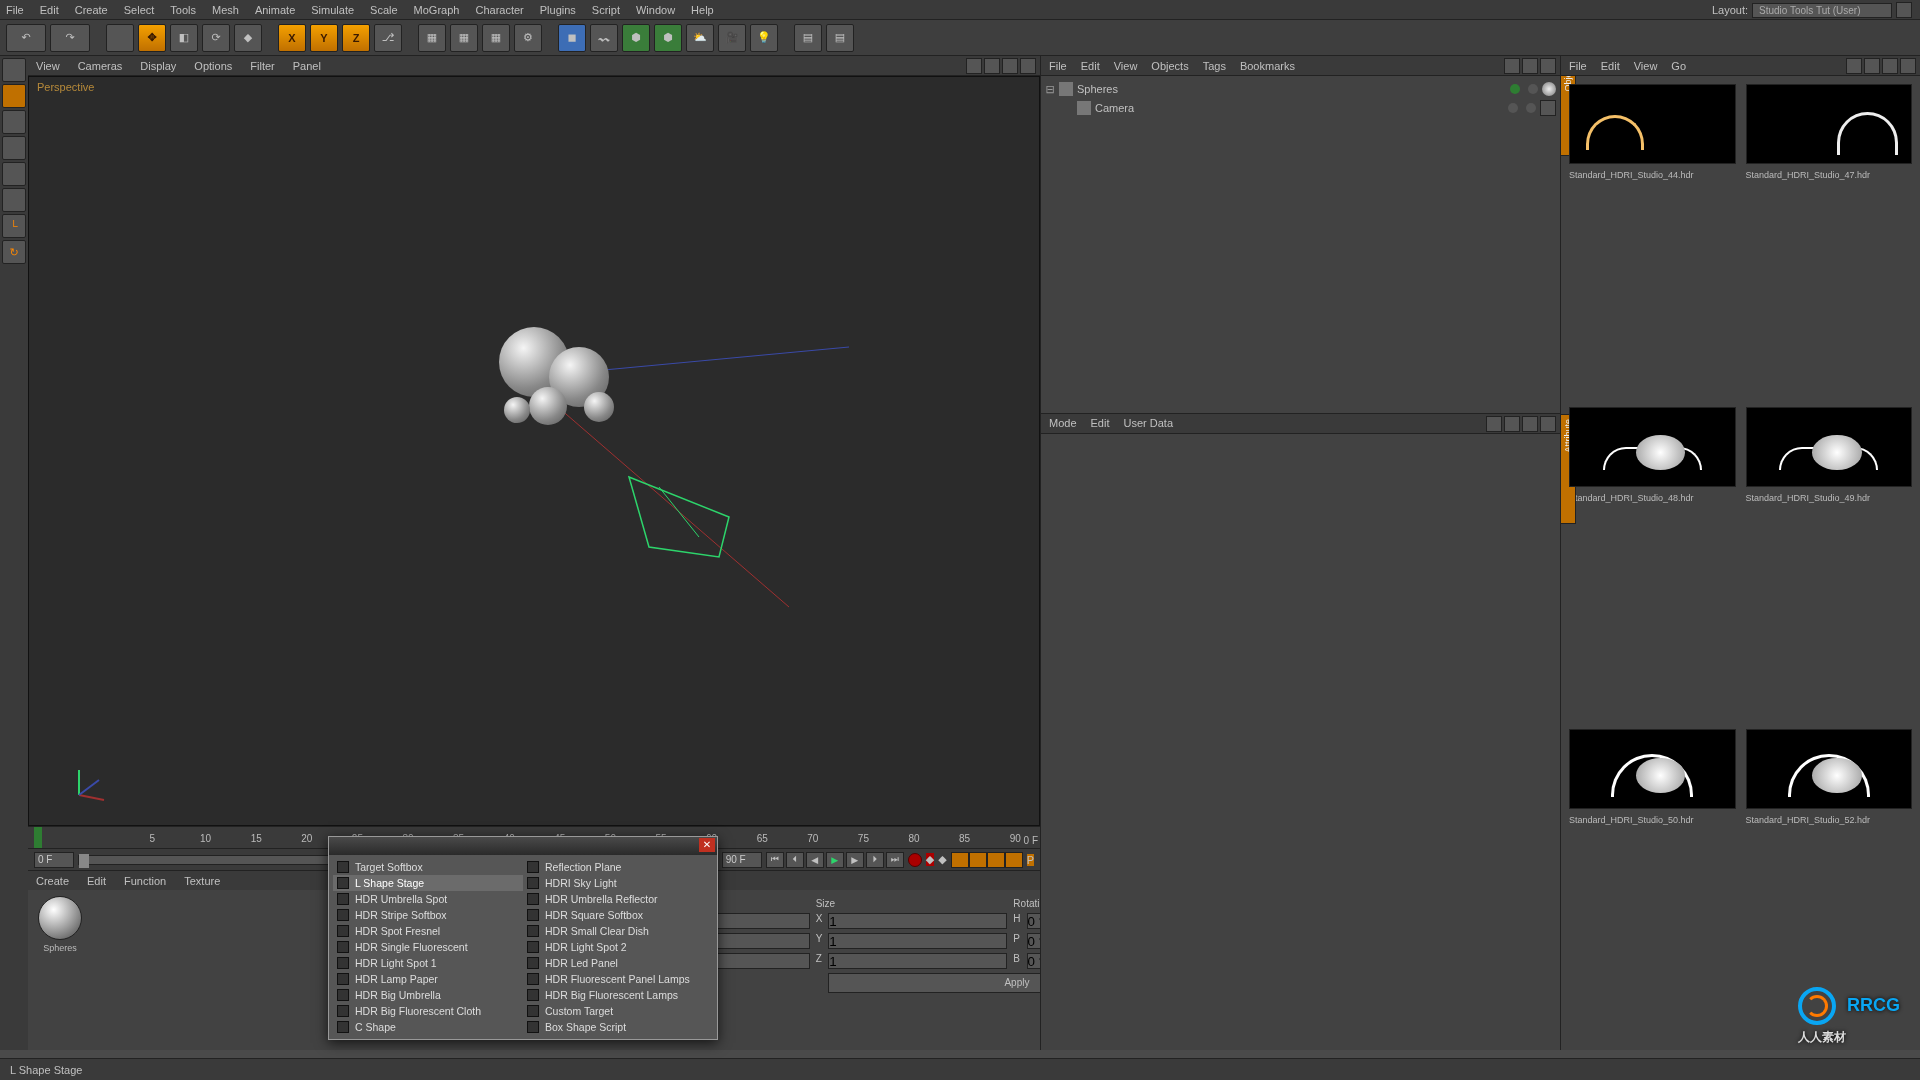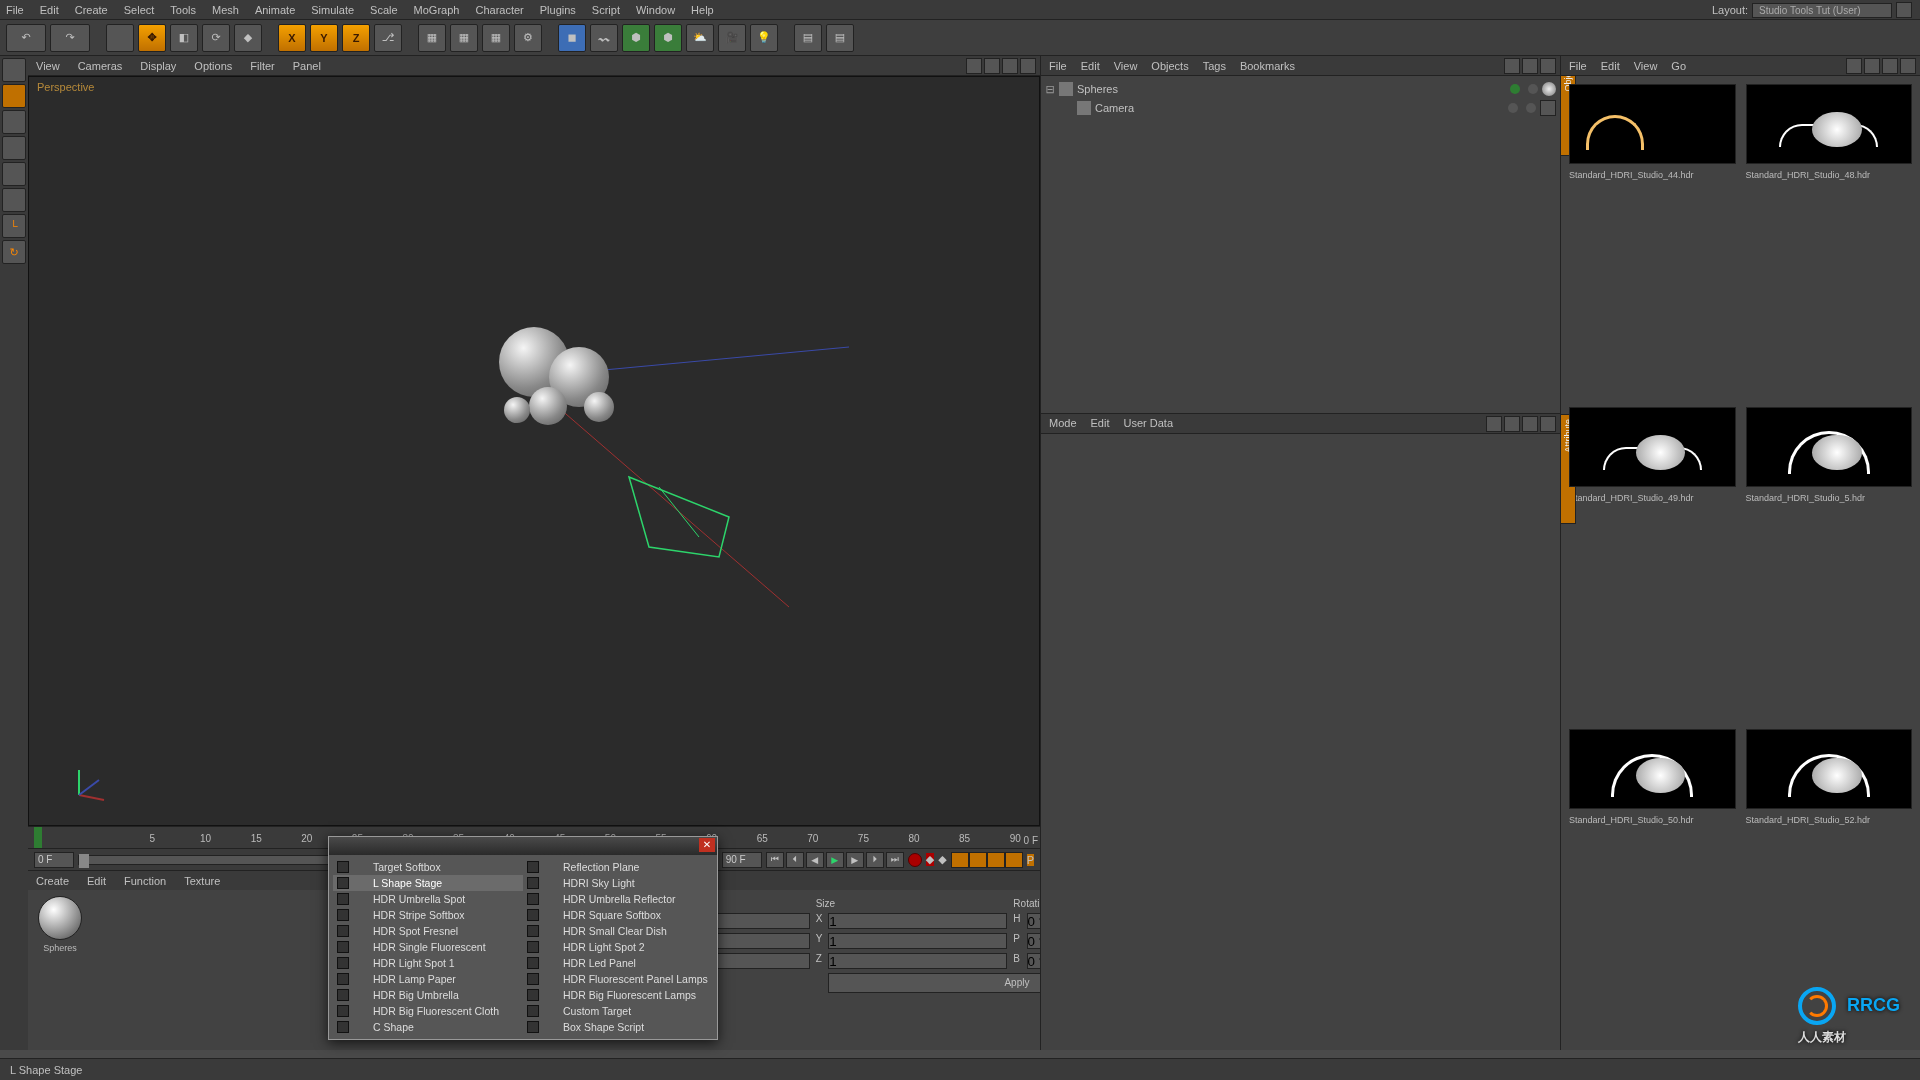--- a/index.html
+++ b/index.html
@@ -37,21 +37,21 @@
 .autokey .ak { width:18px; height:16px; border:1px solid #222; background:#c07000; }
 .mat-bar { height:20px; background:#3a3a3a; display:flex; align-items:center; padding:0 8px; gap:18px; border-top:1px solid #222; }
 .mat-area { height:160px; background:#424242; padding:6px; display:flex; gap:10px; position:relative; }
 .mat-swatch { width:52px; text-align:center; font-size:9px; color:#bbb; }
 .mat-ball { width:44px; height:44px; border-radius:50%; background:radial-gradient(circle at 35% 30%,#fff,#999 55%,#444); border:1px solid #222; margin:0 auto 3px; }
 .popup { position:absolute; left:300px; bottom:10px; width:390px; background:#565656; border:1px solid #999; box-shadow:0 3px 12px rgba(0,0,0,0.7); }
 .popup-title { height:18px; background:linear-gradient(#4a4a4a,#2a2a2a); position:relative; }
 .popup-close { position:absolute; right:2px; top:1px; width:16px; height:14px; background:#c03020; color:#fff; text-align:center; font-size:10px; line-height:14px; }
 .popup-body { display:flex; padding:4px; gap:0; }
 .popup-col { flex:1; }
-.popup-item { display:flex; align-items:center; gap:24px; padding:2px 4px; font-size:10.5px; color:#ddd; cursor:pointer; }
+.popup-item { display:flex; align-items:center; gap:6px; padding:2px 4px; font-size:10.5px; color:#ddd; cursor:pointer; }
 .popup-item.hover { background:#6b6b6b; color:#fff; }
 .popup-ico { width:12px; height:12px; background:#333; border:1px solid #111; }
 .right-col { width:520px; background:#424242; display:flex; flex-direction:column; border-left:1px solid #222; }
 .obj-panel { height:36%; display:flex; flex-direction:column; border-bottom:1px solid #222; }
 .panel-menu { height:20px; background:#3a3a3a; display:flex; align-items:center; gap:14px; padding:0 8px; border-bottom:1px solid #222; position:relative; }
 .obj-tree { flex:1; background:#424242; padding:4px; font-size:11px; }
 .tree-row { display:flex; align-items:center; gap:4px; padding:2px 0; }
 .tree-toggle { width:10px; text-align:center; color:#999; }
 .tree-icon { width:14px; height:14px; background:#777; }
 .dot { width:10px; height:10px; border-radius:50%; display:inline-block; margin-left:4px; }
@@ -451,38 +451,37 @@
     </div>
     <div class="thumb-grid" id="thumbgrid">
         <div class="thumb-item">
           <div class="thumb-img">
             <div class="hdr-arc" style="color:#f5c068;left:10%;right:55%;top:38%;height:45%"></div>
           </div>
           <div class="thumb-label">Standard_HDRI_Studio_44.hdr</div>
         </div>
         <div class="thumb-item">
           <div class="thumb-img">
-            <div class="hdr-arc" style="color:#fff;left:20%;right:20%;top:50%;height:30%;border-width:2px"></div>
-            <div style="position:absolute;left:40%;top:35%;width:30%;height:45%;background:radial-gradient(circle,#fff,#999);border-radius:50%"></div>
-          </div>
-          <div class="thumb-label">Standard_HDRI_Studio_48.hdr</div>
+            <div class="hdr-arc" style="color:#eee;left:55%;right:8%;top:35%;height:55%"></div>
+          </div>
+          <div class="thumb-label">Standard_HDRI_Studio_47.hdr</div>
         </div>
         <div class="thumb-item">
           <div class="thumb-img">
             <div class="hdr-arc" style="color:#fff;left:20%;right:20%;top:50%;height:30%;border-width:2px"></div>
             <div style="position:absolute;left:40%;top:35%;width:30%;height:45%;background:radial-gradient(circle,#fff,#999);border-radius:50%"></div>
           </div>
-          <div class="thumb-label">Standard_HDRI_Studio_49.hdr</div>
+          <div class="thumb-label">Standard_HDRI_Studio_48.hdr</div>
         </div>
         <div class="thumb-item">
           <div class="thumb-img">
-            <div class="hdr-arc" style="color:#fff;left:25%;right:25%;top:30%;height:55%"></div>
+            <div class="hdr-arc" style="color:#fff;left:20%;right:20%;top:50%;height:30%;border-width:2px"></div>
             <div style="position:absolute;left:40%;top:35%;width:30%;height:45%;background:radial-gradient(circle,#fff,#999);border-radius:50%"></div>
           </div>
-          <div class="thumb-label">Standard_HDRI_Studio_5.hdr</div>
+          <div class="thumb-label">Standard_HDRI_Studio_49.hdr</div>
         </div>
         <div class="thumb-item">
           <div class="thumb-img">
             <div class="hdr-arc" style="color:#fff;left:25%;right:25%;top:30%;height:55%"></div>
             <div style="position:absolute;left:40%;top:35%;width:30%;height:45%;background:radial-gradient(circle,#fff,#999);border-radius:50%"></div>
           </div>
           <div class="thumb-label">Standard_HDRI_Studio_50.hdr</div>
         </div>
         <div class="thumb-item">
           <div class="thumb-img">

